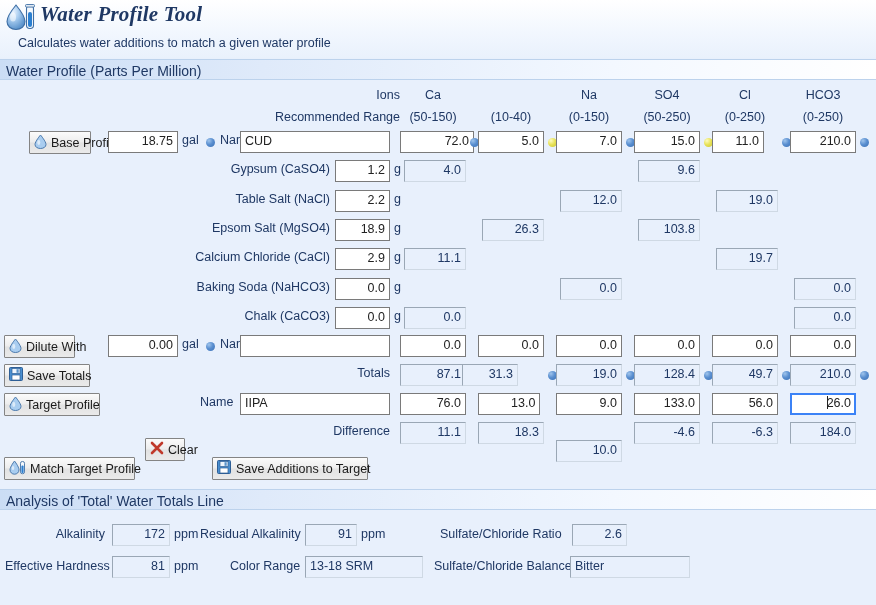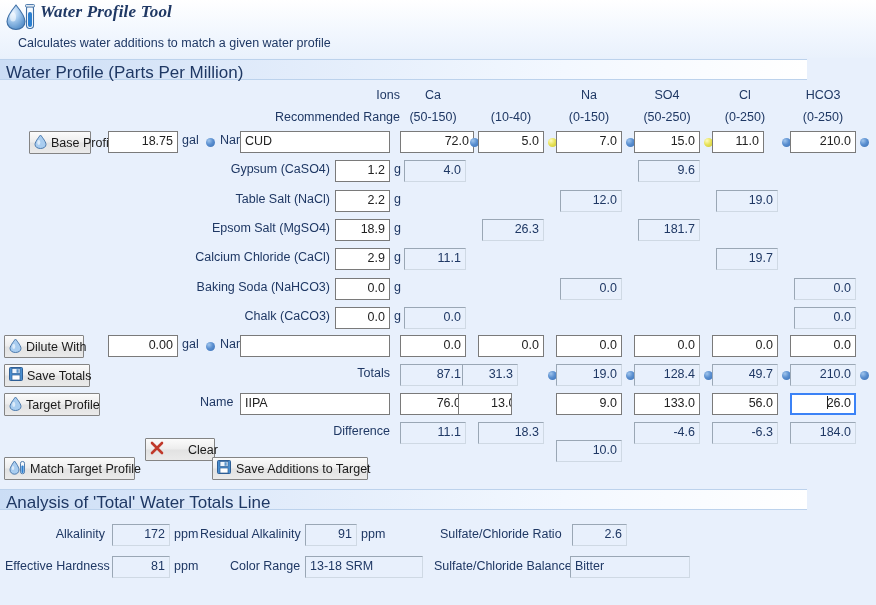--- a/index.html
+++ b/index.html
@@ -20,36 +20,36 @@
   
   .titlebar {
     position: absolute; left: 0; top: 0; width: 876px; height: 58px;
     background: linear-gradient(to bottom, #ffffff 0%, #f2f7fe 55%, #e9f1fc 100%);
   }
   .app-logo {
     position: absolute; left: 4px; top: 3px; width: 34px; height: 28px;
   }
   .app-title {
     position: absolute; left: 40px; top: 2px;
-    font-size: 17px; font-style: italic; font-weight: bold;
+    font-size: 21px; font-style: italic; font-weight: bold;
     color: #1f3864; letter-spacing: .2px;
     font-family: "Liberation Serif", serif;
   }
   .app-subtitle {
     position: absolute; left: 18px; top: 36px;
     font-size: 12.5px; color: #1f3864;
   }
 
   
   .section-head {
-    position: absolute; left: 0; width: 807px; height: 21px;
+    position: absolute; left: 0; width: 876px; height: 21px;
     background: linear-gradient(to right, #cbddf5 0%, #dfeafa 30%, #f3f8ff 70%, #ffffff 100%);
     border-top: 1px solid #bcd2ec;
     border-bottom: 1px solid #bcd2ec;
-    font-size: 17px; color: #1f3864;
+    font-size: 14px; color: #1f3864;
     padding: 3px 4px 0 6px;
   }
   #sec-water  { top: 59px; }
   #sec-analysis { top: 489px; }
 
   
   .lbl {
     position: absolute;
     font-size: 12.5px; color: #1f3864;
     white-space: nowrap;
@@ -202,39 +202,39 @@
       <div class="fld ro" style="left: 638px; top: 160px; width: 62px;">9.6</div>
       <div class="lbl" style="left: 120px; top: 192px; width: 210px;">Table Salt (NaCl)</div>
       <div class="fld" style="left: 335px; top: 190px; width: 55px;">2.2</div>
       <div class="lbl" style="left: 394px; top: 192px;">g</div>
       <div class="fld ro" style="left: 560px; top: 190px; width: 62px;">12.0</div>
       <div class="fld ro" style="left: 716px; top: 190px; width: 62px;">19.0</div>
       <div class="lbl" style="left: 120px; top: 221px; width: 210px;">Epsom Salt (MgSO4)</div>
       <div class="fld" style="left: 335px; top: 219px; width: 55px;">18.9</div>
       <div class="lbl" style="left: 394px; top: 221px;">g</div>
       <div class="fld ro" style="left: 482px; top: 219px; width: 62px;">26.3</div>
-      <div class="fld ro" style="left: 638px; top: 219px; width: 62px;">181.7</div>
+      <div class="fld ro" style="left: 638px; top: 219px; width: 62px;">103.8</div>
       <div class="lbl" style="left: 120px; top: 250px; width: 210px;">Calcium Chloride (CaCl)</div>
       <div class="fld" style="left: 335px; top: 248px; width: 55px;">2.9</div>
       <div class="lbl" style="left: 394px; top: 250px;">g</div>
       <div class="fld ro" style="left: 404px; top: 248px; width: 62px;">11.1</div>
       <div class="fld ro" style="left: 716px; top: 248px; width: 62px;">19.7</div>
       <div class="lbl" style="left: 120px; top: 280px; width: 210px;">Baking Soda (NaHCO3)</div>
       <div class="fld" style="left: 335px; top: 278px; width: 55px;">0.0</div>
       <div class="lbl" style="left: 394px; top: 280px;">g</div>
       <div class="fld ro" style="left: 560px; top: 278px; width: 62px;">0.0</div>
       <div class="fld ro" style="left: 794px; top: 278px; width: 62px;">0.0</div>
       <div class="lbl" style="left: 120px; top: 309px; width: 210px;">Chalk (CaCO3)</div>
       <div class="fld" style="left: 335px; top: 307px; width: 55px;">0.0</div>
       <div class="lbl" style="left: 394px; top: 309px;">g</div>
       <div class="fld ro" style="left: 404px; top: 307px; width: 62px;">0.0</div>
       <div class="fld ro" style="left: 794px; top: 307px; width: 62px;">0.0</div>
     </div>
 
-  <div class="btn" style="left:4px; top:335px; width:80px;text-align:right;">
+  <div class="btn" style="left:4px; top:335px; width:71px;text-align:right;">
     <span class="bi">
       <svg width="13" height="15" viewBox="0 0 13 15">
         <path d="M6.5 1 C6.5 1 1 7.5 1 10.4 C1 12.9 3.4 14.5 6.5 14.5 C9.6 14.5 12 12.9 12 10.4 C12 7.5 6.5 1 6.5 1 Z" fill="#a9cdf0" stroke="#3f6fa5" stroke-width="0.9"></path>
         <ellipse cx="4.8" cy="8.5" rx="1.5" ry="2.4" fill="#ffffff" opacity="0.6"></ellipse>
       </svg>
     </span>
     <span class="bt">Dilute With</span>
   </div>
   <div class="fld" style="left:108px; top:335px; width:70px;">0.00</div>
   <div class="lbl" style="left:182px; top:337px;">gal</div>
@@ -283,21 +283,21 @@
         <path d="M6.5 1 C6.5 1 1 7.5 1 10.4 C1 12.9 3.4 14.5 6.5 14.5 C9.6 14.5 12 12.9 12 10.4 C12 7.5 6.5 1 6.5 1 Z" fill="#a9cdf0" stroke="#3f6fa5" stroke-width="0.9"></path>
         <ellipse cx="4.8" cy="8.5" rx="1.5" ry="2.4" fill="#ffffff" opacity="0.6"></ellipse>
       </svg>
     </span>
     <span class="bt">Target Profile</span>
   </div>
   <div class="lbl" style="left:200px; top:395px;">Name</div>
   <div class="fld txt" style="left:240px; top:393px; width:150px;">IIPA</div>
   <div id="target-ion-cells">
       <div class="fld" style="left: 400px; top: 393px; width: 66px;">76.0</div>
-      <div class="fld" style="left: 458px; top: 393px; width: 54px; padding-left: 32px;">13.0</div>
+      <div class="fld" style="left: 478px; top: 393px; width: 62px; padding-left: 32px;">13.0</div>
       <div class="fld" style="left: 556px; top: 393px; width: 66px;">9.0</div>
       <div class="fld" style="left: 634px; top: 393px; width: 66px;">133.0</div>
       <div class="fld" style="left: 712px; top: 393px; width: 66px;">56.0</div>
       <div class="fld focused" style="left: 790px; top: 393px; width: 66px;"><span class="caret"></span>26.0</div>
     </div>
 
   <div class="lbl" style="left:300px; top:424px; width:90px;">Difference</div>
   <div id="difference-ion-cells">
       <div class="fld ro" style="left: 400px; top: 422px; width: 66px;">11.1</div>
       <div class="fld ro" style="left: 478px; top: 422px; width: 66px;">18.3</div>
@@ -311,21 +311,21 @@
     <span class="bi">
       <svg width="17" height="15" viewBox="0 0 17 15">
         <path d="M5.5 1 C5.5 1 1 6.8 1 9.8 C1 12.3 3 14.2 5.5 14.2 C8 14.2 10 12.3 10 9.8 C10 6.8 5.5 1 5.5 1 Z" fill="#a9cdf0" stroke="#3f6fa5" stroke-width="0.9"></path>
         <ellipse cx="4" cy="8" rx="1.3" ry="2.1" fill="#ffffff" opacity="0.6"></ellipse>
         <rect x="11.5" y="1.5" width="4" height="12.2" rx="1.8" fill="#f4f8fc" stroke="#3f6fa5" stroke-width="0.9"></rect>
         <rect x="12.4" y="5.5" width="2.2" height="7.6" rx="1" fill="#2b7fd0"></rect>
       </svg>
     </span>
     <span class="bt">Match Target Profile</span>
   </div>
-  <div class="btn" style="left:145px; top:438px; width:70px;gap:20px;">
+  <div class="btn" style="left:145px; top:438px; width:40px;">
     <span class="bi">
       <svg width="14" height="14" viewBox="0 0 14 14">
         <path d="M2 2 L12 12 M12 2 L2 12" stroke="#c0392b" stroke-width="2.6" stroke-linecap="round"></path>
       </svg>
     </span>
     <span class="bt">Clear</span>
   </div>
   <div class="btn" style="left:212px; top:457px; width:156px;">
     <span class="bi">
       <svg width="15" height="14" viewBox="0 0 15 14">

